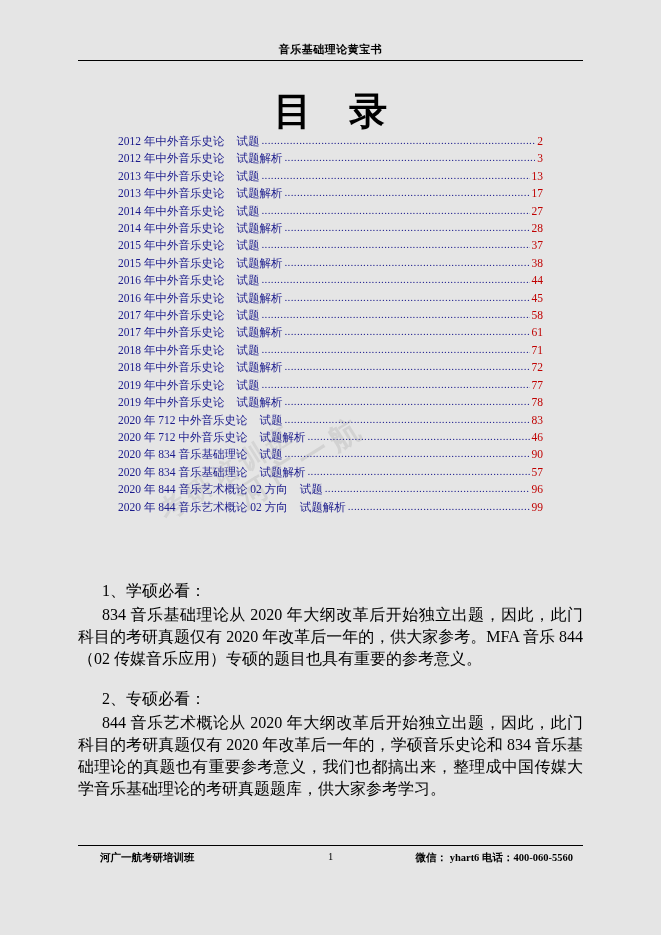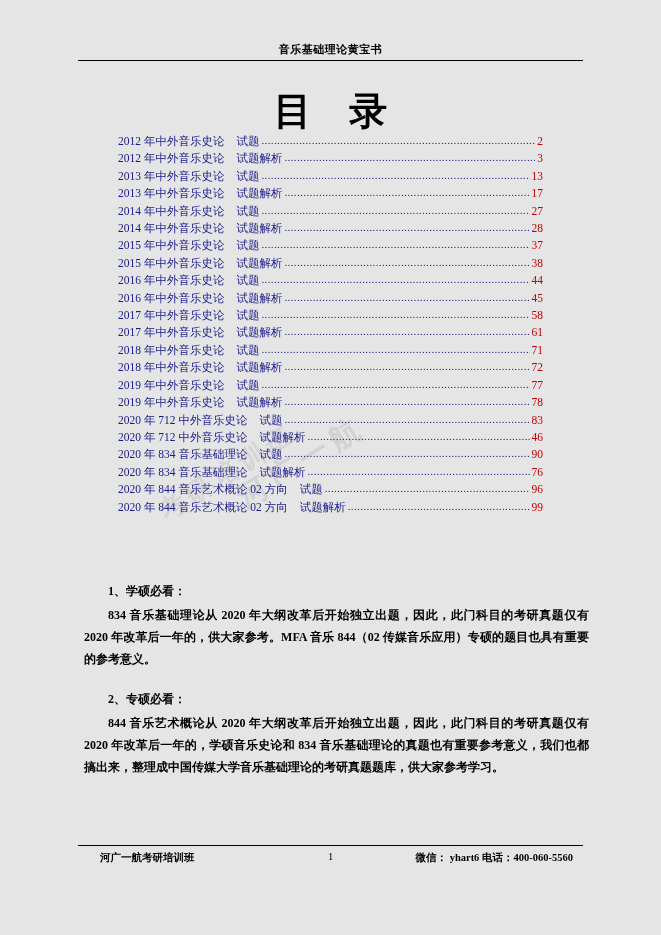--- a/index.html
+++ b/index.html
@@ -89,25 +89,25 @@
   }
   .toc-page {
     flex: 0 0 auto;
     padding-left: 2px;
     color: #c00000;
     font-size: 11.5px;
   }
   
   .notes {
     position: absolute;
-    left: 84px;
+    left: 78px;
     top: 580px;
     width: 505px;
-    font-size: 12px;
-    font-weight: bold;
+    font-size: 16px;
+    font-weight: normal;
     line-height: 22px;
     color: #000;
   }
   .note-head {
     text-indent: 24px;
     margin-bottom: 2px;
   }
   .note-para {
     text-indent: 24px;
     text-align: justify;
@@ -288,21 +288,21 @@
         <span class="toc-page">46</span>
       </div>
       <div class="toc-row">
         <span class="toc-label"><span>2020 年 834 音乐基础理论</span><span class="sub">试题</span></span>
         <span class="toc-dots">.......................................................................................................................</span>
         <span class="toc-page">90</span>
       </div>
       <div class="toc-row">
         <span class="toc-label"><span>2020 年 834 音乐基础理论</span><span class="sub">试题解析</span></span>
         <span class="toc-dots">.......................................................................................................................</span>
-        <span class="toc-page">76</span>
+        <span class="toc-page">57</span>
       </div>
       <div class="toc-row">
         <span class="toc-label"><span>2020 年 844 音乐艺术概论 02 方向</span><span class="sub">试题</span></span>
         <span class="toc-dots">.......................................................................................................................</span>
         <span class="toc-page">96</span>
       </div>
       <div class="toc-row">
         <span class="toc-label"><span>2020 年 844 音乐艺术概论 02 方向</span><span class="sub">试题解析</span></span>
         <span class="toc-dots">.......................................................................................................................</span>
         <span class="toc-page">99</span>

